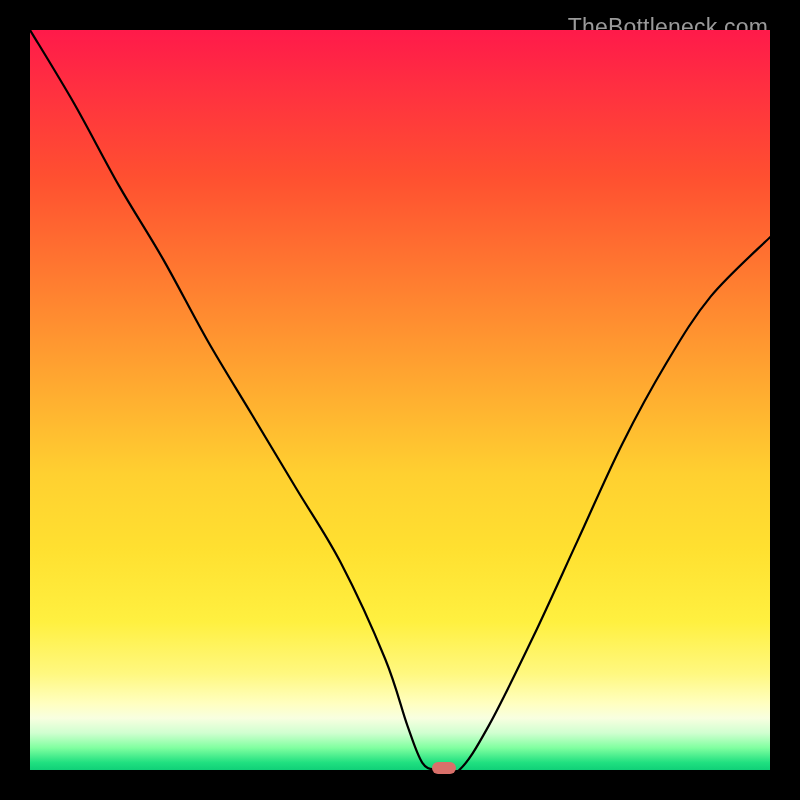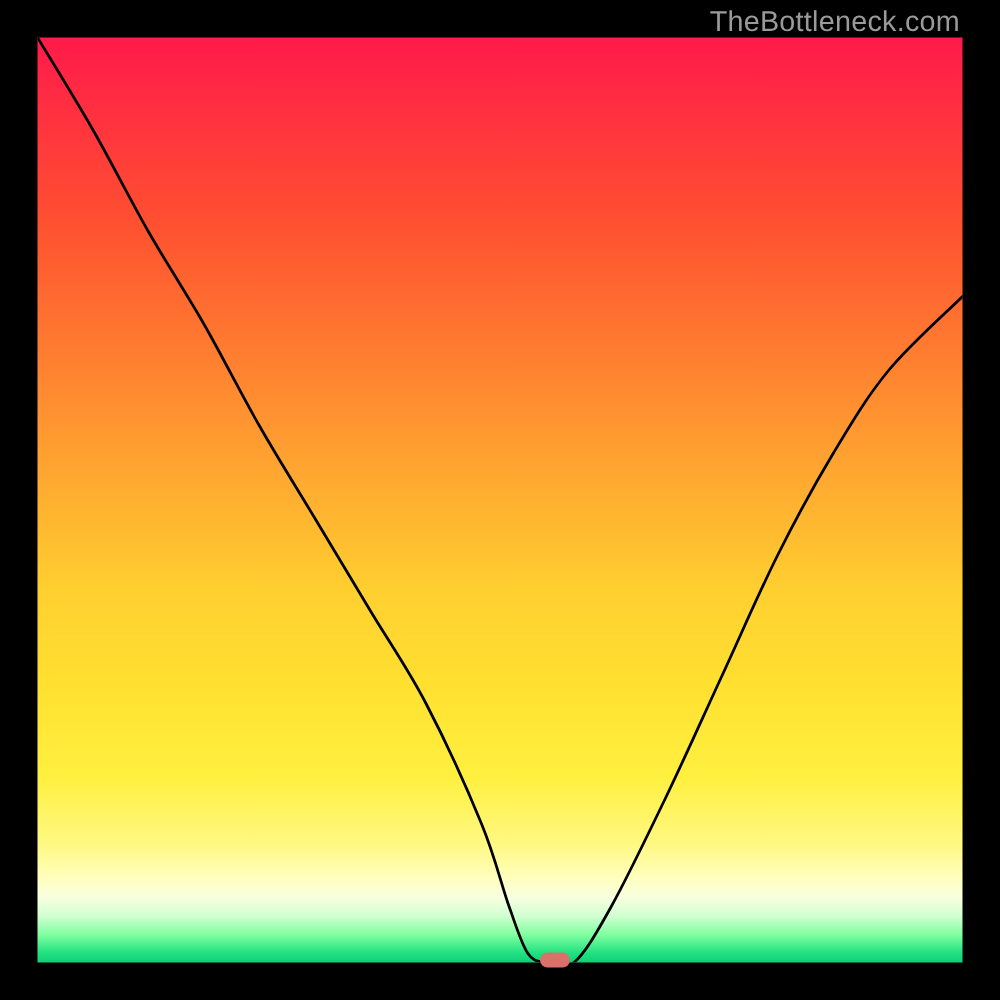--- a/index.html
+++ b/index.html
@@ -42,21 +42,21 @@
   }
   svg.curve {
     position: absolute;
     left: 0;
     top: 0;
     width: 740px;
     height: 740px;
   }
   .watermark {
     position: absolute;
-    top: 4px;
+    top: 14px;
     right: 32px;
     font-family: Arial, Helvetica, sans-serif;
     font-size: 23px;
     color: #9a9a9a;
     letter-spacing: 0.2px;
     user-select: none;
   }
   .marker {
     position: absolute;
     width: 24px;

